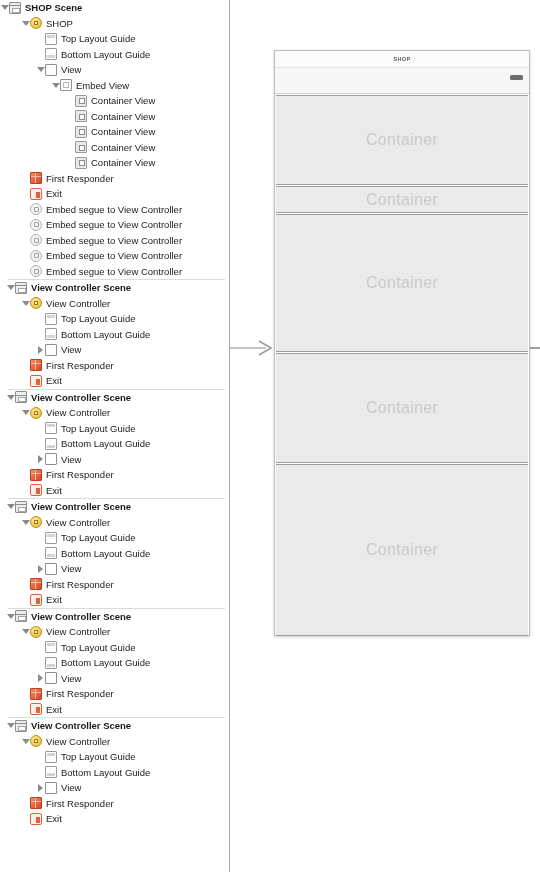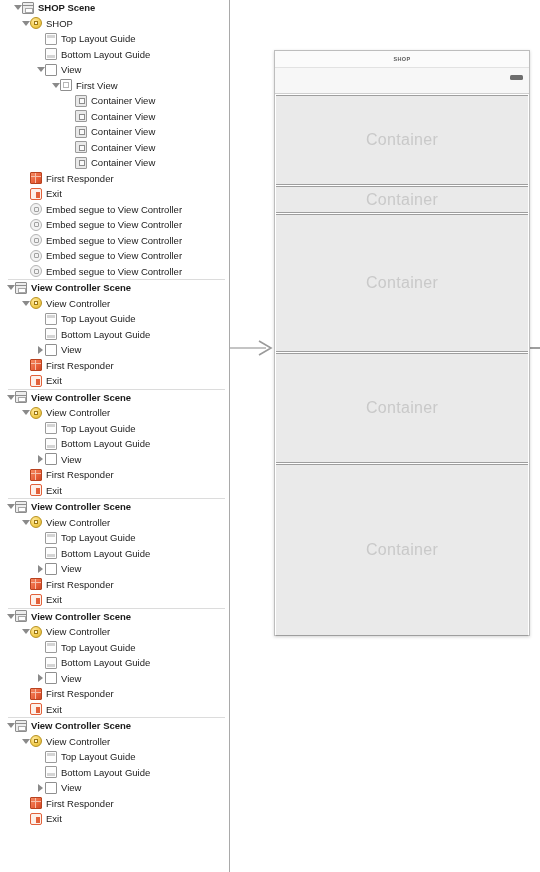--- a/index.html
+++ b/index.html
@@ -183,21 +183,21 @@
   #segue-line-right{
     position:absolute;left:300px;top:347px;width:40px;height:2px;
     background:#9e9e9e;
   }
 </style>
 </head>
 <body>
 
 <div id="outline">
     <div class="scene">
-      <div class="row scene-head" style="padding-left: 13px;">
+      <div class="row scene-head" style="padding-left: 0;">
         <span class="tw">
           <span class="tri open"></span>
         </span>
         <span class="ico ico-scene"></span>
         <span class="label">SHOP Scene</span>
       </div>
       <div class="row" style="padding-left: 21px;">
         <span class="tw">
           <span class="tri open"></span>
         </span>
@@ -219,21 +219,21 @@
           <span class="tri open"></span>
         </span>
         <span class="ico ico-view"></span>
         <span class="label">View</span>
       </div>
       <div class="row" style="padding-left: 51px;">
         <span class="tw">
           <span class="tri open"></span>
         </span>
         <span class="ico ico-scrollview"></span>
-        <span class="label">First View</span>
+        <span class="label">Embed View</span>
       </div>
       <div class="row" style="padding-left: 66px;">
         <span class="tw spacer"></span>
         <span class="ico ico-containerview"></span>
         <span class="label">Container View</span>
       </div>
       <div class="row" style="padding-left: 66px;">
         <span class="tw spacer"></span>
         <span class="ico ico-containerview"></span>
         <span class="label">Container View</span>

